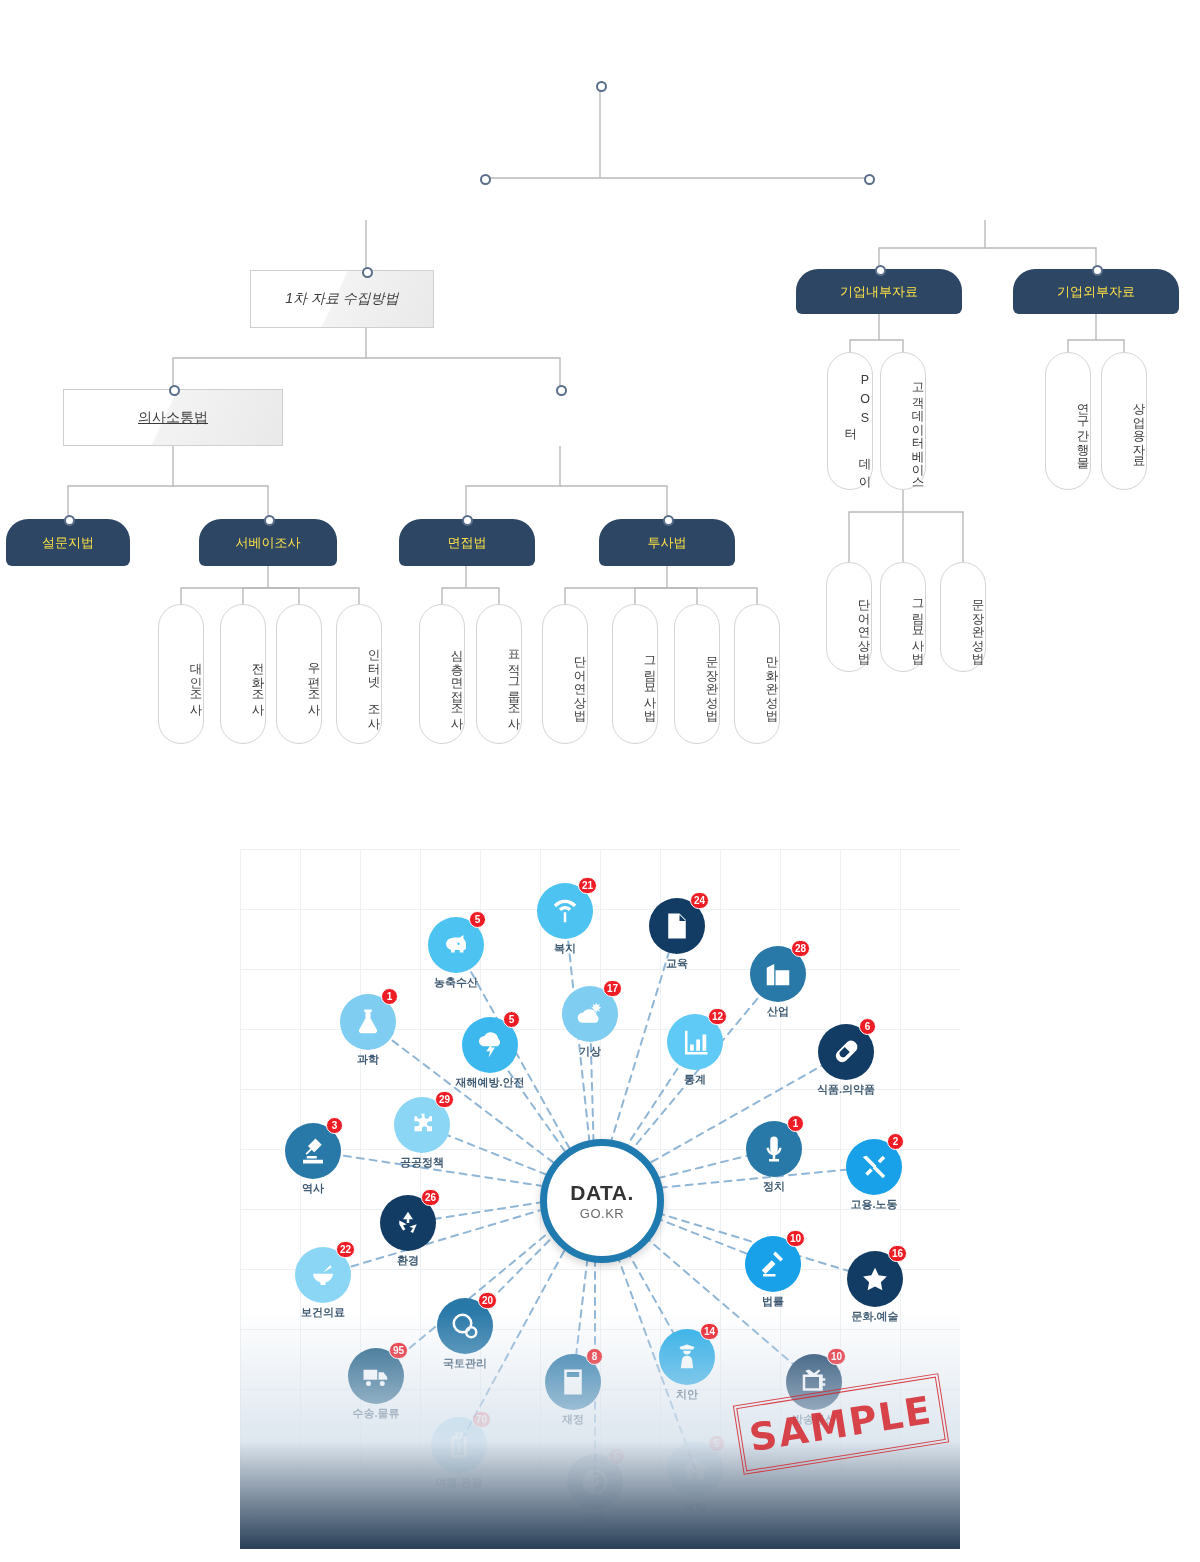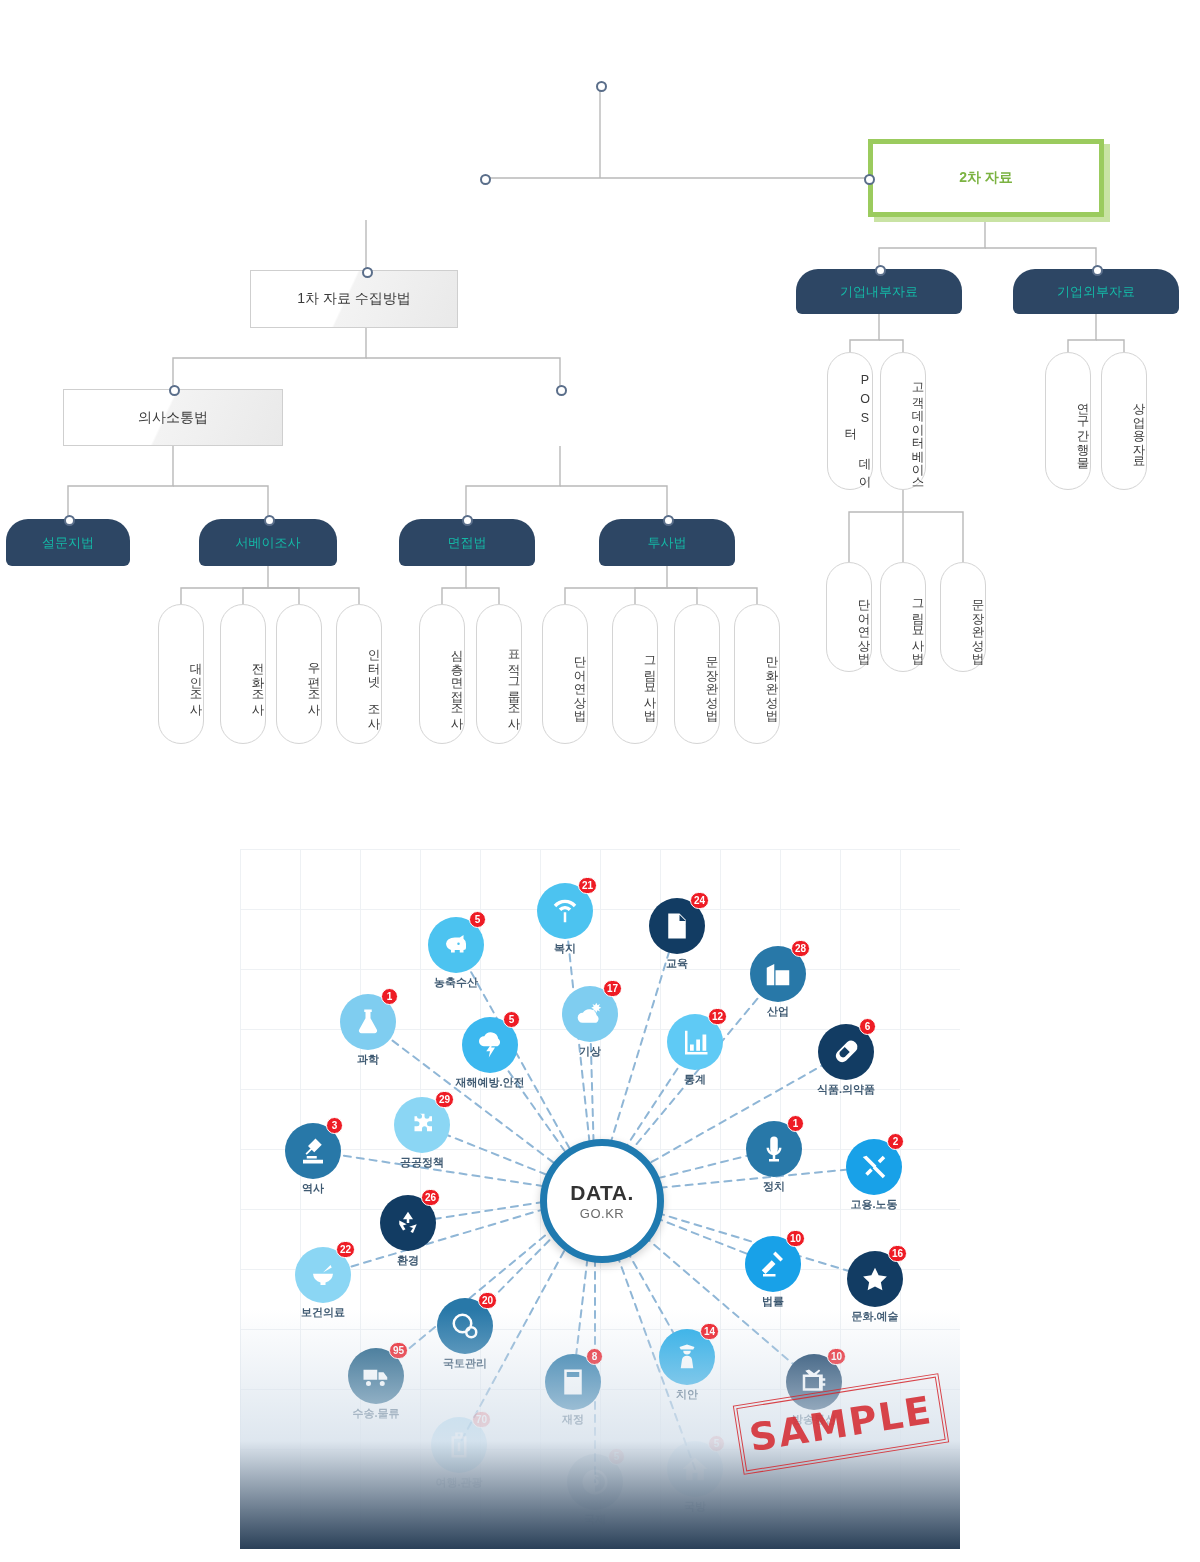--- a/index.html
+++ b/index.html
@@ -28,21 +28,21 @@
   }
 
   
   .grey-box{
     border:1px solid #cfcfcf;color:#3a3a3a;font-size:14px;
     background:linear-gradient(115deg,#ffffff 0%,#ffffff 46%,#f3f3f3 47%,#e9e9e9 100%);
   }
 
   
   .navy-pill{
-    background:#2d4664;color:#14b8a6;font-size:13px;
+    background:#2d4664;color:#fde047;font-size:13px;
     border-radius:22px 22px 6px 6px;
   }
 
   
   .vcap{
     border:1px solid #d4d4d4;background:#ffffff;border-radius:26px;
     color:#3a3a3a;font-size:12.5px;line-height:1.15;
     writing-mode:vertical-rl;text-orientation:upright;
     align-items:flex-start;justify-content:center;padding-top:14px;
     letter-spacing:1px;
@@ -151,31 +151,28 @@
 
       <path d="M1096 314 L1096 340 L1068 340 L1068 352"></path>
       <path d="M1096 340 L1124 340 L1124 352"></path>
     </g>
   </svg>
 
   <div class="dot" style="left:596px;top:81px;"></div>
 
   <div class="dot" style="left:480px;top:174px;"></div>
 
-  <div class="node green-box" style="left:868px;top:139px;width:236px;height:78px;">
-    <span>2차 자료</span>
-  </div>
   <div class="dot" style="left:864px;top:174px;"></div>
 
-  <div class="node grey-box" style="left:250px;top:270px;width:208px;height:58px;">
+  <div class="node grey-box" style="left:250px;top:270px;width:184px;height:58px;font-style:italic;">
     <span>1차 자료 수집방법</span>
   </div>
   <div class="dot" style="left:362px;top:267px;"></div>
 
-  <div class="node grey-box" style="left:63px;top:389px;width:220px;height:57px;">
+  <div class="node grey-box" style="left:63px;top:389px;width:220px;height:57px;text-decoration:underline;">
     <span>의사소통법</span>
   </div>
   <div class="dot" style="left:169px;top:385px;"></div>
 
   <div class="dot" style="left:556px;top:385px;"></div>
 
   <div class="node navy-pill" style="left:6px;top:519px;width:124px;height:47px;">
     <span>설문지법</span>
   </div>
   <div class="dot" style="left:64px;top:515px;"></div>

